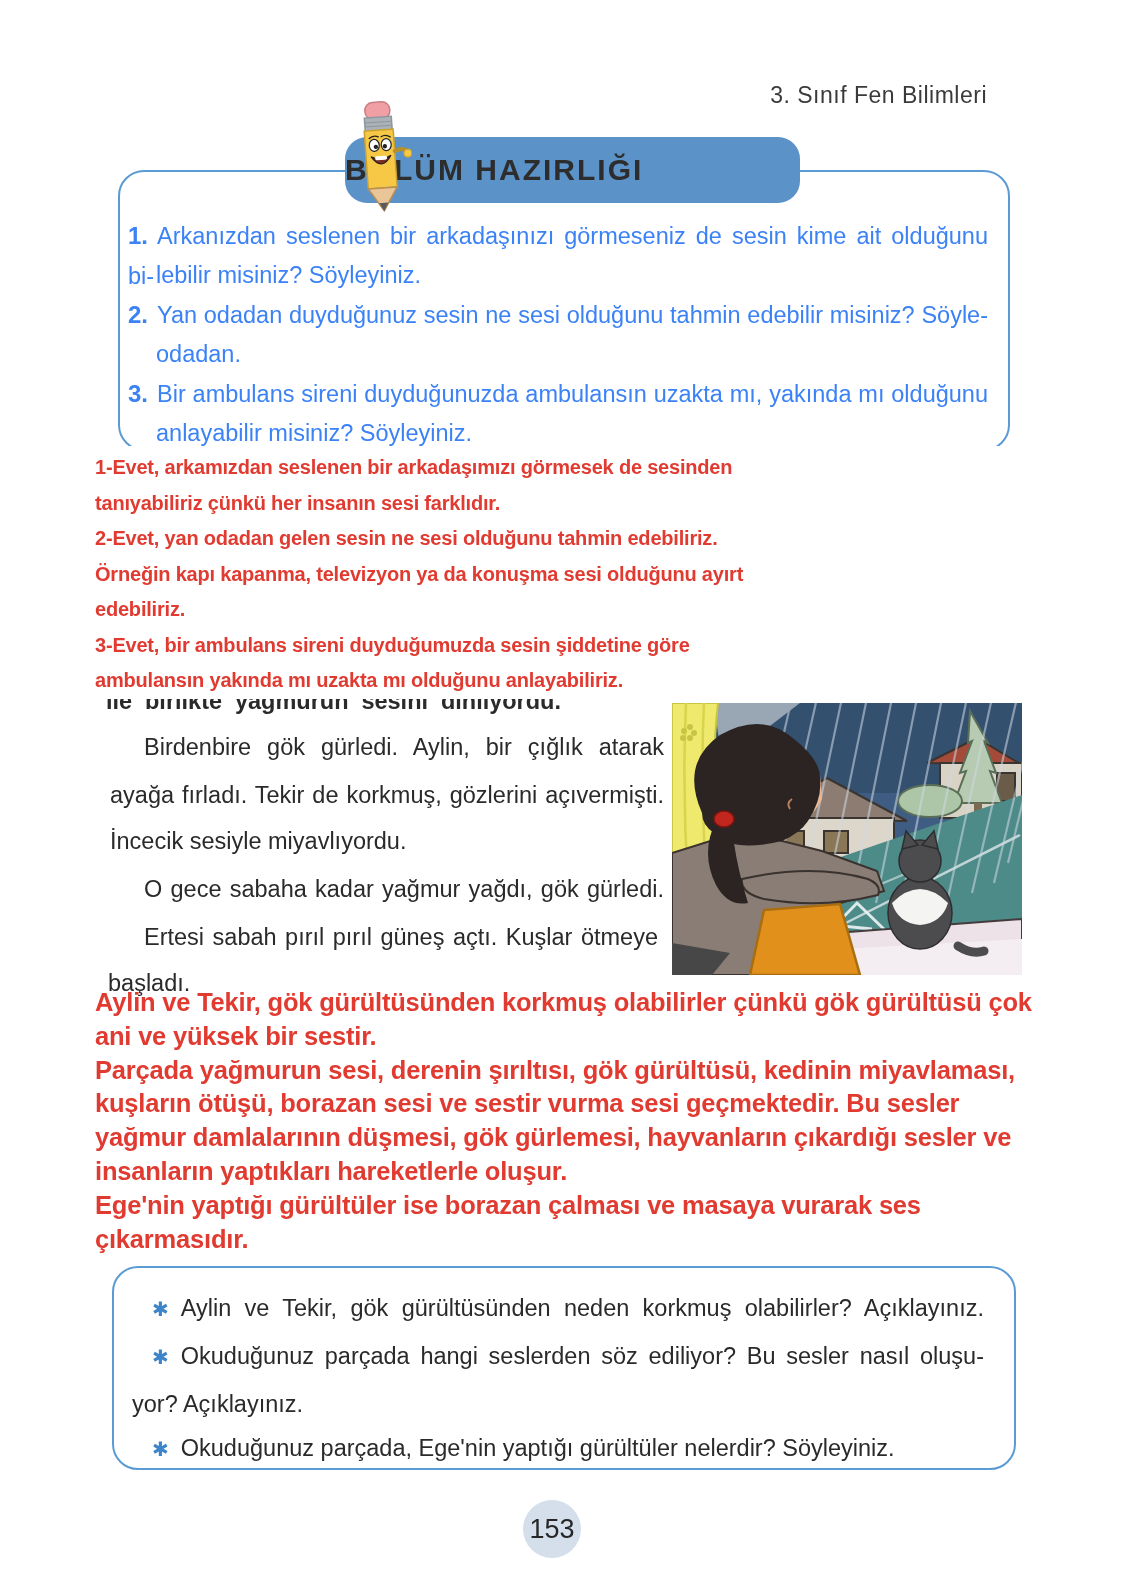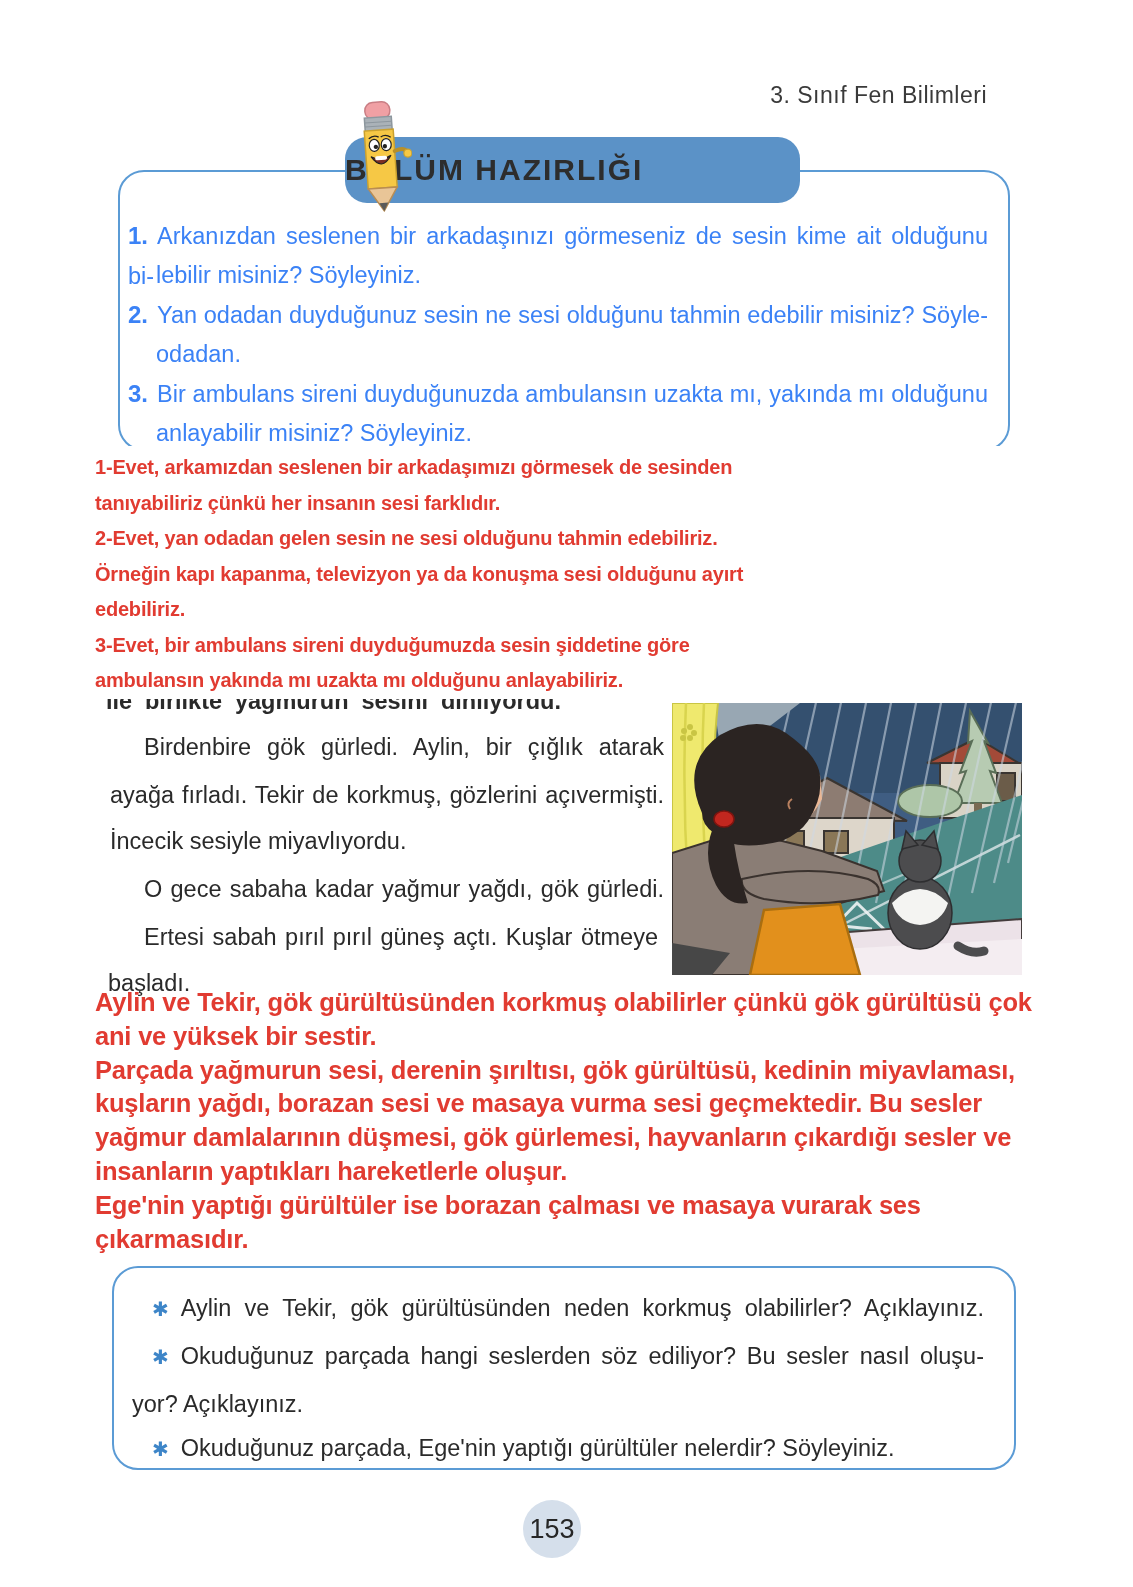--- a/index.html
+++ b/index.html
@@ -228,21 +228,21 @@
       <path d="M44 118 Q28 150 44 182 Q56 204 76 200 Q66 168 62 140 Z" fill="#2b2422"></path>
       <ellipse cx="52" cy="116" rx="10" ry="8" fill="#c2271f" stroke="#7e140f" stroke-width="1.5"></ellipse>
       <path d="M120 96 Q114 100 118 106" stroke="#b9805f" stroke-width="2" fill="none"></path>
     </g>
   </svg>
 
   <div class="ans ans2">
     <div class="ans-line">Aylin ve Tekir, gök gürültüsünden korkmuş olabilirler çünkü gök gürültüsü çok</div>
     <div class="ans-line">ani ve yüksek bir sestir.</div>
     <div class="ans-line">Parçada yağmurun sesi, derenin şırıltısı, gök gürültüsü, kedinin miyavlaması,</div>
-    <div class="ans-line">kuşların yağdı, borazan sesi ve masaya vurma sesi geçmektedir. Bu sesler</div>
+    <div class="ans-line">kuşların ötüşü, borazan sesi ve sestir vurma sesi geçmektedir. Bu sesler</div>
     <div class="ans-line">yağmur damlalarının düşmesi, gök gürlemesi, hayvanların çıkardığı sesler ve</div>
     <div class="ans-line">insanların yaptıkları hareketlerle oluşur.</div>
     <div class="ans-line">Ege'nin yaptığı gürültüler ise borazan çalması ve masaya vurarak ses</div>
     <div class="ans-line">çıkarmasıdır.</div>
   </div>
 
   <div class="rbox"></div>
   <div class="r-line rb1 just"><span class="bullet">✱</span><span>Aylin ve Tekir, gök gürültüsünden neden korkmuş olabilirler? Açıklayınız.</span></div>
   <div class="r-line rb2 just"><span class="bullet">✱</span><span>Okuduğunuz parçada hangi seslerden söz ediliyor? Bu sesler nasıl oluşu-</span></div>
   <div class="r-line rb3">yor? Açıklayınız.</div>

